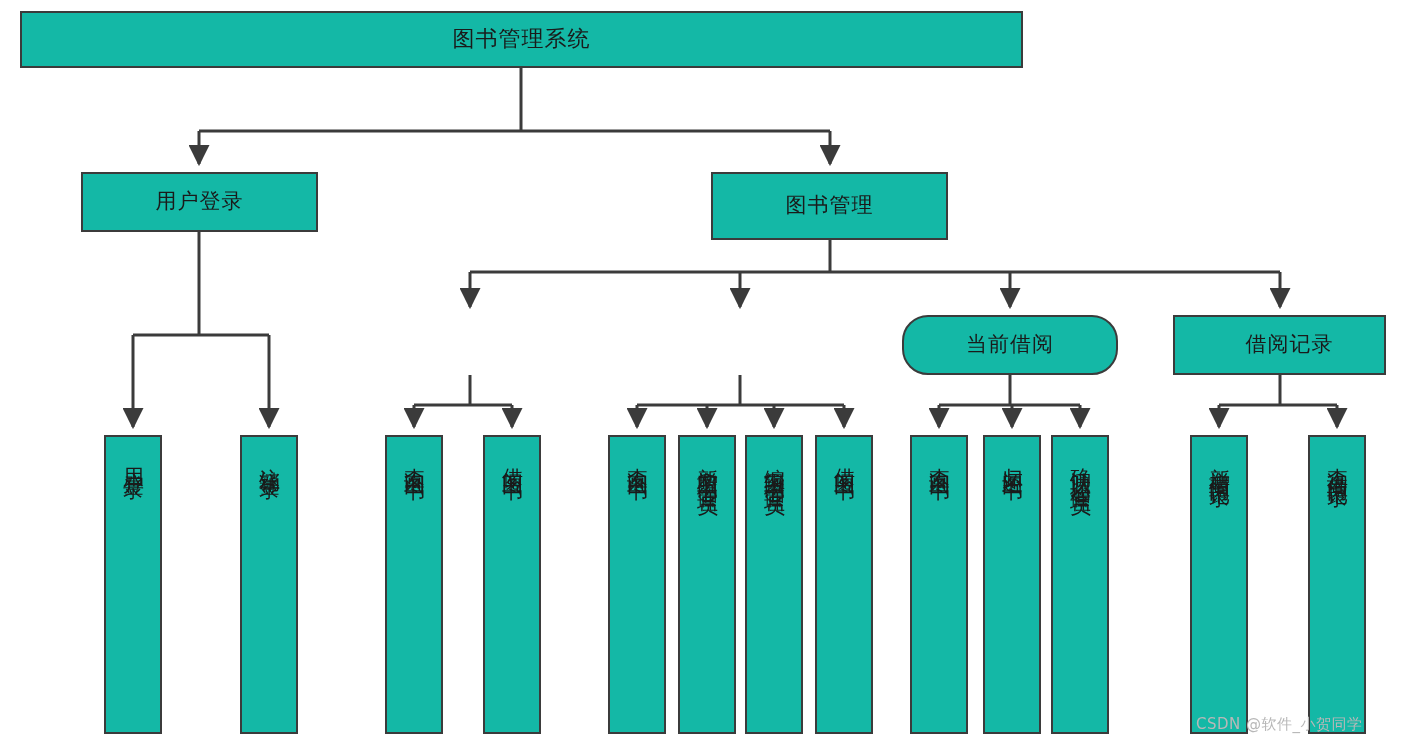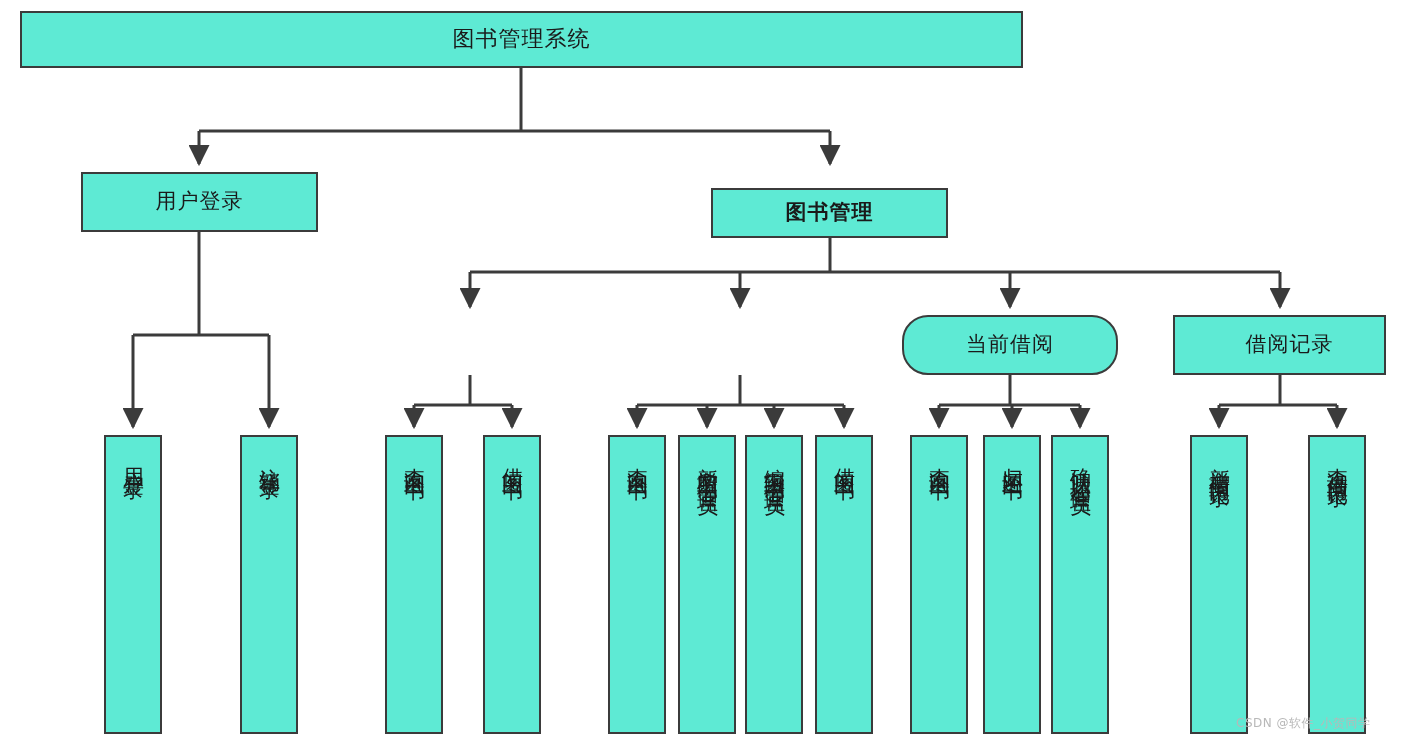--- a/index.html
+++ b/index.html
@@ -22,21 +22,21 @@
     position: absolute;
     left: 0;
     top: 0;
     width: 1405px;
     height: 747px;
     pointer-events: none;
   }
   .node {
     position: absolute;
     box-sizing: border-box;
-    background: #5eead4;
+    background: #14b8a6;
     border: 2px solid #3b3b3b;
     display: flex;
     align-items: center;
     justify-content: center;
     color: #1a1a1a;
   }
   .node.horiz {
     font-size: 21px;
     line-height: 1.2;
     letter-spacing: 1px;
@@ -53,26 +53,25 @@
     writing-mode: vertical-rl;
     text-orientation: upright;
     font-size: 21px;
     letter-spacing: 4px;
     line-height: 1;
     white-space: nowrap;
     color: #1a1a1a;
   }
   .watermark {
     position: absolute;
-    font-size: 12px;
+    font-size: 15px;
     color: #b8b8b8;
     letter-spacing: 0.5px;
     white-space: nowrap;
     pointer-events: none;
-    margin-left: 40px;
   }
 </style>
 </head>
 <body>
 
 <div id="diagram-root">
 
   <svg id="connectors" viewBox="0 0 1405 747" xmlns="http://www.w3.org/2000/svg">
     <defs>
       <marker id="arrow" viewBox="0 0 10 10" refX="9" refY="5" markerWidth="7" markerHeight="7" orient="auto-start-reverse">
@@ -123,21 +122,21 @@
     </g>
   </svg>
 
   <div class="node horiz root" style="left:20px; top:11px; width:1003px; height:57px;">
     <span>图书管理系统</span>
   </div>
 
   <div class="node horiz" style="left:81px; top:172px; width:237px; height:60px;">
     <span>用户登录</span>
   </div>
-  <div class="node horiz" style="left:711px; top:188px; width:237px; height:50px;font-weight:bold;">
+  <div class="node horiz" style="left:711px; top:172px; width:237px; height:68px;">
     <span>图书管理</span>
   </div>
 
   <div class="node horiz" style="left:902px; top:315px; width:216px; height:60px;border-radius:26px;">
     <span>当前借阅</span>
   </div>
   <div class="node horiz" style="left:1173px; top:315px; width:213px; height:60px;padding-left:20px;">
     <span>借阅记录</span>
   </div>
 

